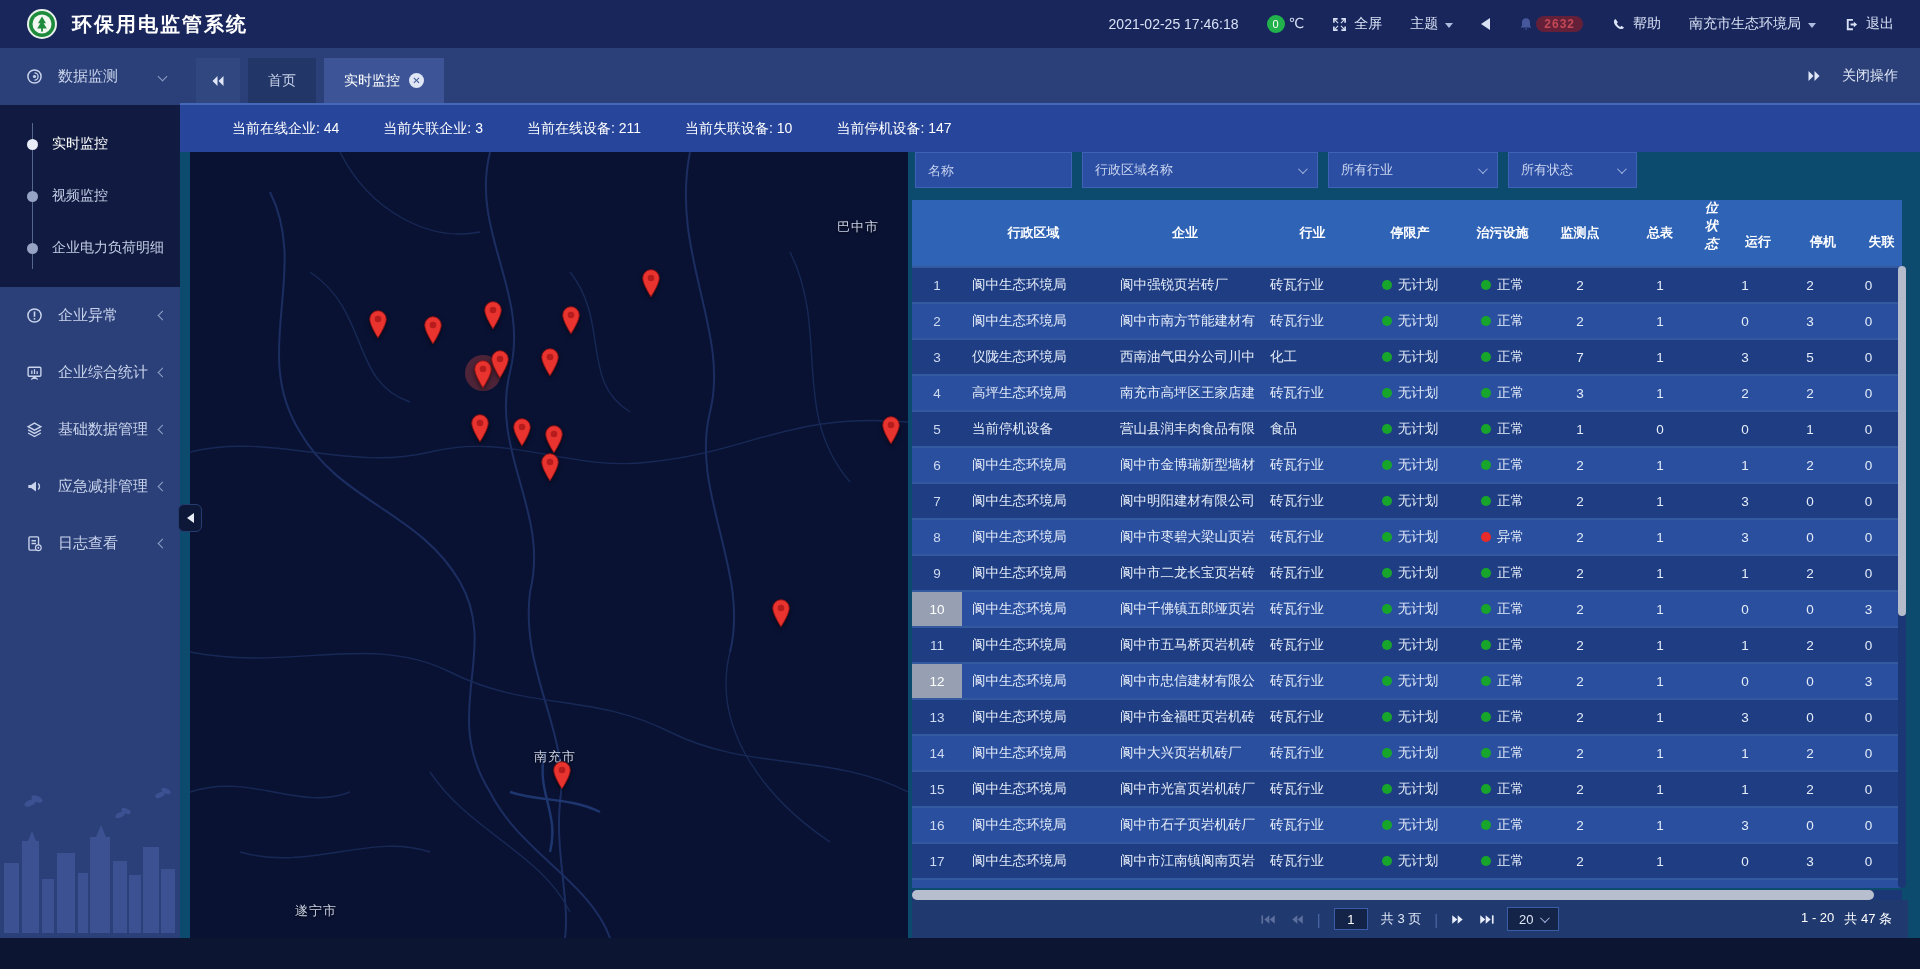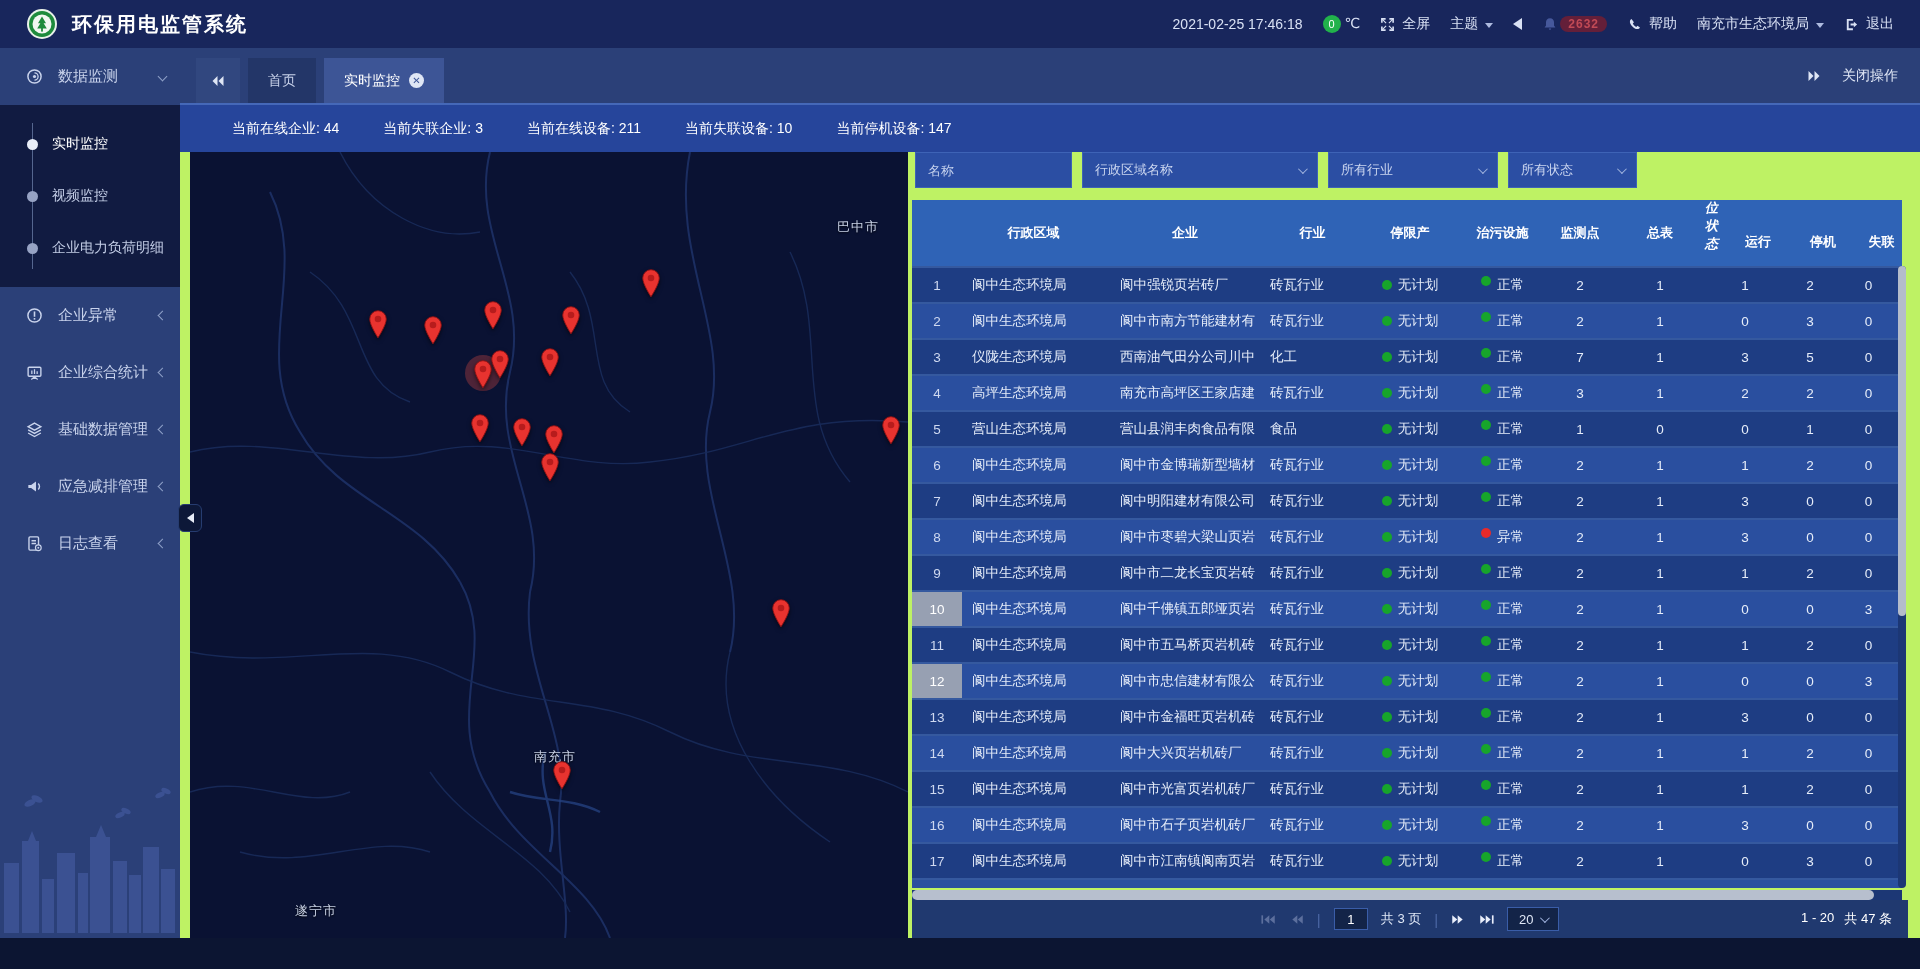--- a/index.html
+++ b/index.html
@@ -1,26 +1,26 @@
 <!DOCTYPE html>
 <html><head>
 <meta charset="utf-8">
 <style>
   * { margin:0; padding:0; box-sizing:border-box; }
   html,body { background:#0c1532; }
   body { font-family:"Liberation Sans","DejaVu Sans",sans-serif; }
-  .app { position:relative; width:1920px; height:969px; overflow:hidden; background:#bef264; }
+  .app { position:relative; width:1920px; height:969px; overflow:hidden; background:#0c4a6e; }
 
   
   .topbar { position:absolute; left:0; top:0; width:1920px; height:48px; background:#18265c;
             display:flex; align-items:center; justify-content:space-between; padding:0 26px; z-index:9; }
   .brand { display:flex; align-items:center; gap:14px; }
   .brand .logo { width:32px; height:32px; display:flex; }
   .brand .title { color:#ffffff; font-size:20px; font-weight:bold; letter-spacing:2px; }
-  .top-right { display:flex; align-items:center; gap:20px; color:#d9e1f4; font-size:14px; }
+  .top-right { display:flex; align-items:center; gap:28px; color:#d9e1f4; font-size:14px; }
   .top-item { display:flex; align-items:center; gap:7px; cursor:pointer; white-space:nowrap; }
   .temp { display:flex; align-items:flex-start; gap:4px; }
   .temp-badge { width:18px; height:18px; border-radius:50%; background:#21b24b; color:#fff;
                 font-size:11px; display:flex; align-items:center; justify-content:center; font-style:normal; }
   .caret { width:0; height:0; border-left:4.5px solid transparent; border-right:4.5px solid transparent;
            border-top:5.5px solid #aebbdf; margin-top:2px; }
   .tri-left { width:0; height:0; border-top:6px solid transparent; border-bottom:6px solid transparent;
               border-right:9px solid #d9e1f4; }
   .notif { display:flex; align-items:center; gap:2px; cursor:pointer; }
   .badge { background:#641f39; color:#c24a56; font-size:12px; font-weight:bold; border-radius:9px;
@@ -109,21 +109,21 @@
           font-size:13.5px; color:#e6edf9; cursor:pointer; }
   .trow.dark { background:#1e3d83; }
   .trow.light { background:#2a4f9f; }
   .tc { overflow:hidden; white-space:nowrap; }
   .t-idx { width:50px; height:100%; display:flex; align-items:center; justify-content:center; color:#cfd9f0; }
   .t-idx.sel { background:#97a0b2; color:#ffffff; }
   .t-region { width:143px; padding-left:10px; }
   .t-company { width:160px; padding-left:15px; }
   .t-industry { width:95px; padding-left:5px; }
   .t-stop { width:100px; display:flex; align-items:center; justify-content:center; }
-  .t-facility { width:85px; display:flex; justify-content:center; }
+  .t-facility { width:85px; display:flex; align-items:center; justify-content:center; }
   .t-points{width:70px;text-align:center;} .t-meters{width:90px;text-align:center;}
   .t-run{width:80px;text-align:center;} .t-halt{width:50px;text-align:center;} .t-lost{width:67px;text-align:center;}
   .dot { width:10px; height:10px; border-radius:50%; margin-right:6px; display:inline-block; flex:none; }
 
   .vscroll { position:absolute; left:986px; top:114px; width:8px; height:622px; background:#1c3775; border-radius:4px; }
   .vscroll .thumb { position:absolute; left:0; top:0; width:8px; height:350px; background:#b4bccb; border-radius:4px; }
   .hscroll { position:absolute; left:0; top:738px; width:990px; height:10px; background:#1c3775; }
   .hscroll .thumb { width:962px; height:10px; background:#b7bfce; border-radius:5px; }
 
   
@@ -530,21 +530,21 @@
             <span class="t-stop"><i class="dot" style="background: rgb(23, 165, 43);"></i>无计划</span>
             <span class="t-facility"><i class="dot" style="background: rgb(23, 165, 43);"></i>正常</span>
             <span class="tc t-points">3</span>
             <span class="tc t-meters">1</span>
             <span class="tc t-run">2</span>
             <span class="tc t-halt">2</span>
             <span class="tc t-lost">0</span>
           </div>
           <div class="trow dark">
             <span class="t-idx">5</span>
-            <span class="tc t-region">营山生态环境局</span>
+            <span class="tc t-region">当前停机设备</span>
             <span class="tc t-company">营山县润丰肉食品有限</span>
             <span class="tc t-industry">食品</span>
             <span class="t-stop"><i class="dot" style="background: rgb(23, 165, 43);"></i>无计划</span>
             <span class="t-facility"><i class="dot" style="background: rgb(23, 165, 43);"></i>正常</span>
             <span class="tc t-points">1</span>
             <span class="tc t-meters">0</span>
             <span class="tc t-run">0</span>
             <span class="tc t-halt">1</span>
             <span class="tc t-lost">0</span>
           </div>

